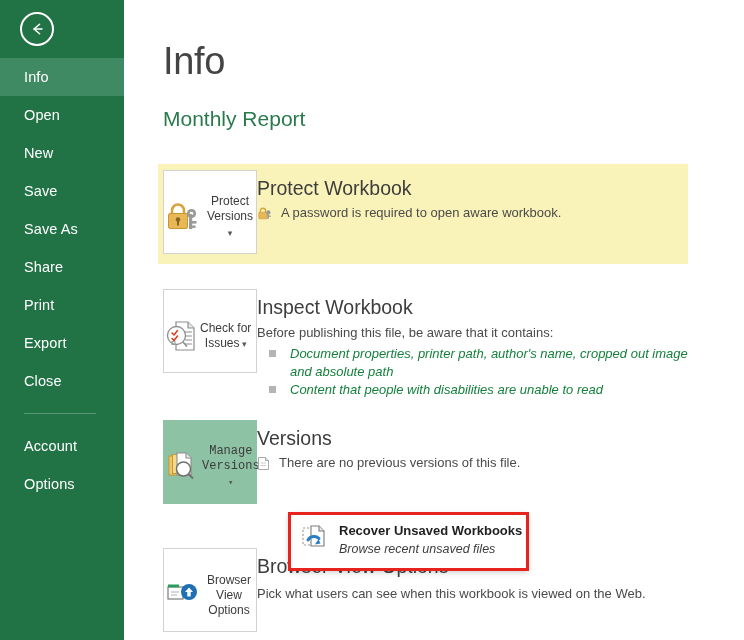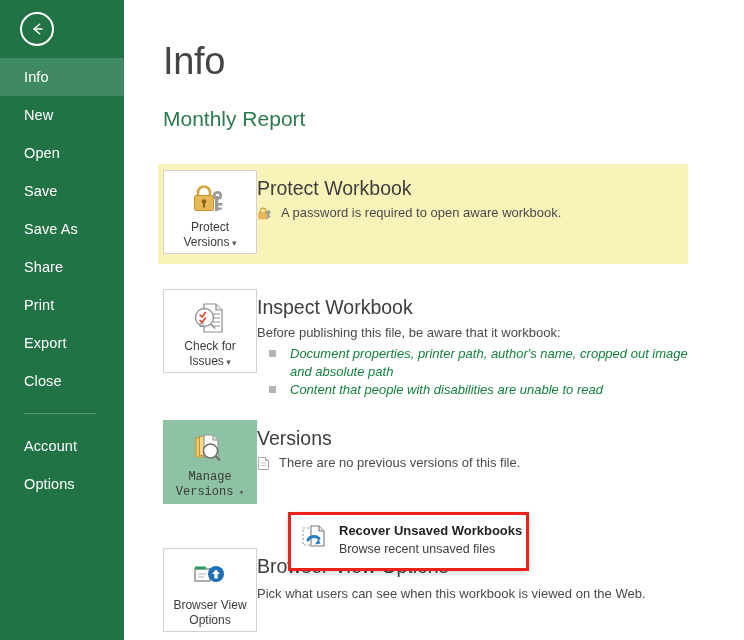--- a/index.html
+++ b/index.html
@@ -58,21 +58,21 @@
   }
 
   
   .section { position: absolute; left: 34px; width: 580px; display: flex; }
   .section.highlight { background: #faf3b9; padding: 6px 0 10px 0; left: 34px; width: 580px; }
 
   .cmd-btn {
     width: 94px; height: 84px;
     border: 1px solid #d2d2d2;
     background: #ffffff;
-    display: flex; flex-direction: column;
+    display: flex; flex-direction: row;
     align-items: center; justify-content: flex-start;
     padding-top: 9px;
     cursor: pointer;
     flex: 0 0 94px;
     margin-left: 5px;
   }
   .cmd-btn.active { background: #8dc2a4; border-color: #8dc2a4; font-family: Liberation Mono, monospace; }
   .cmd-icon { height: 38px; display: flex; align-items: center; justify-content: center; }
   .cmd-label {
     font-size: 12px; color: #3b3b3b; text-align: center;
@@ -112,21 +112,21 @@
     background: #ffffff;
     border: 1px solid #d8d8d8;
     box-shadow: 0 2px 6px rgba(0,0,0,.22);
     z-index: 20;
     display: flex; align-items: flex-start;
     padding: 8px 0 0 9px;
   }
   .dd-icon { flex: 0 0 34px; display: flex; justify-content: center; padding-top: 2px; }
   .dd-text { padding-left: 6px; }
   .dd-title { font-size: 13px; font-weight: bold; color: #1f1f1f; line-height: 17px; }
-  .dd-sub { font-size: 12.5px; color: #3d3d3d; line-height: 17px; margin-top: 2px; }
+  .dd-sub { font-size: 12.5px; color: #3d3d3d; line-height: 17px; margin-top: 2px; font-style: italic; }
 
   .annotation-box {
     position: absolute;
     left: 164px; top: 512px;
     width: 241px; height: 59px;
     border: 3px solid #e8221c;
     z-index: 30;
     pointer-events: none;
   }
 </style>
@@ -142,24 +142,24 @@
           <path d="M11.6 4.2 L6 9 L11.6 13.8" fill="none" stroke="#ffffff" stroke-width="1.5" stroke-linecap="round" stroke-linejoin="round"></path>
           <line x1="6" y1="9" x2="14" y2="9" stroke="#ffffff" stroke-width="1.5" stroke-linecap="round"></line>
         </svg>
       </div>
     </div>
 
     <div class="nav-item selected">
       <span>Info</span>
     </div>
     <div class="nav-item">
+      <span>Open</span>
+    </div>
+    <div class="nav-item">
       <span>New</span>
-    </div>
-    <div class="nav-item">
-      <span>Open</span>
     </div>
     <div class="nav-item">
       <span>Save</span>
     </div>
     <div class="nav-item">
       <span>Save As</span>
     </div>
     <div class="nav-item">
       <span>Share</span>
     </div>
@@ -242,21 +242,21 @@
             <line x1="19" y1="23" x2="23" y2="27.5" stroke="#8d8d8d" stroke-width="1.6"></line>
           </svg>
         </div>
         <div class="cmd-label">
           <span>Check for</span><br>
           <span>Issues</span><span class="caret"> ▾</span>
         </div>
       </div>
       <div class="sec-body">
         <div class="sec-title">Inspect Workbook</div>
-        <div class="sec-note">Before publishing this file, be aware that it workbook:</div>
+        <div class="sec-note">Before publishing this file, be aware that it contains:</div>
         <div class="bullets">
           <div class="bullet">
             <span class="sq"></span>
             <span class="btxt">Document properties, printer path, author's name, cropped out image data and absolute path</span>
           </div>
           <div class="bullet">
             <span class="sq"></span>
             <span class="btxt">Content that people with disabilities are unable to read</span>
           </div>
         </div>

